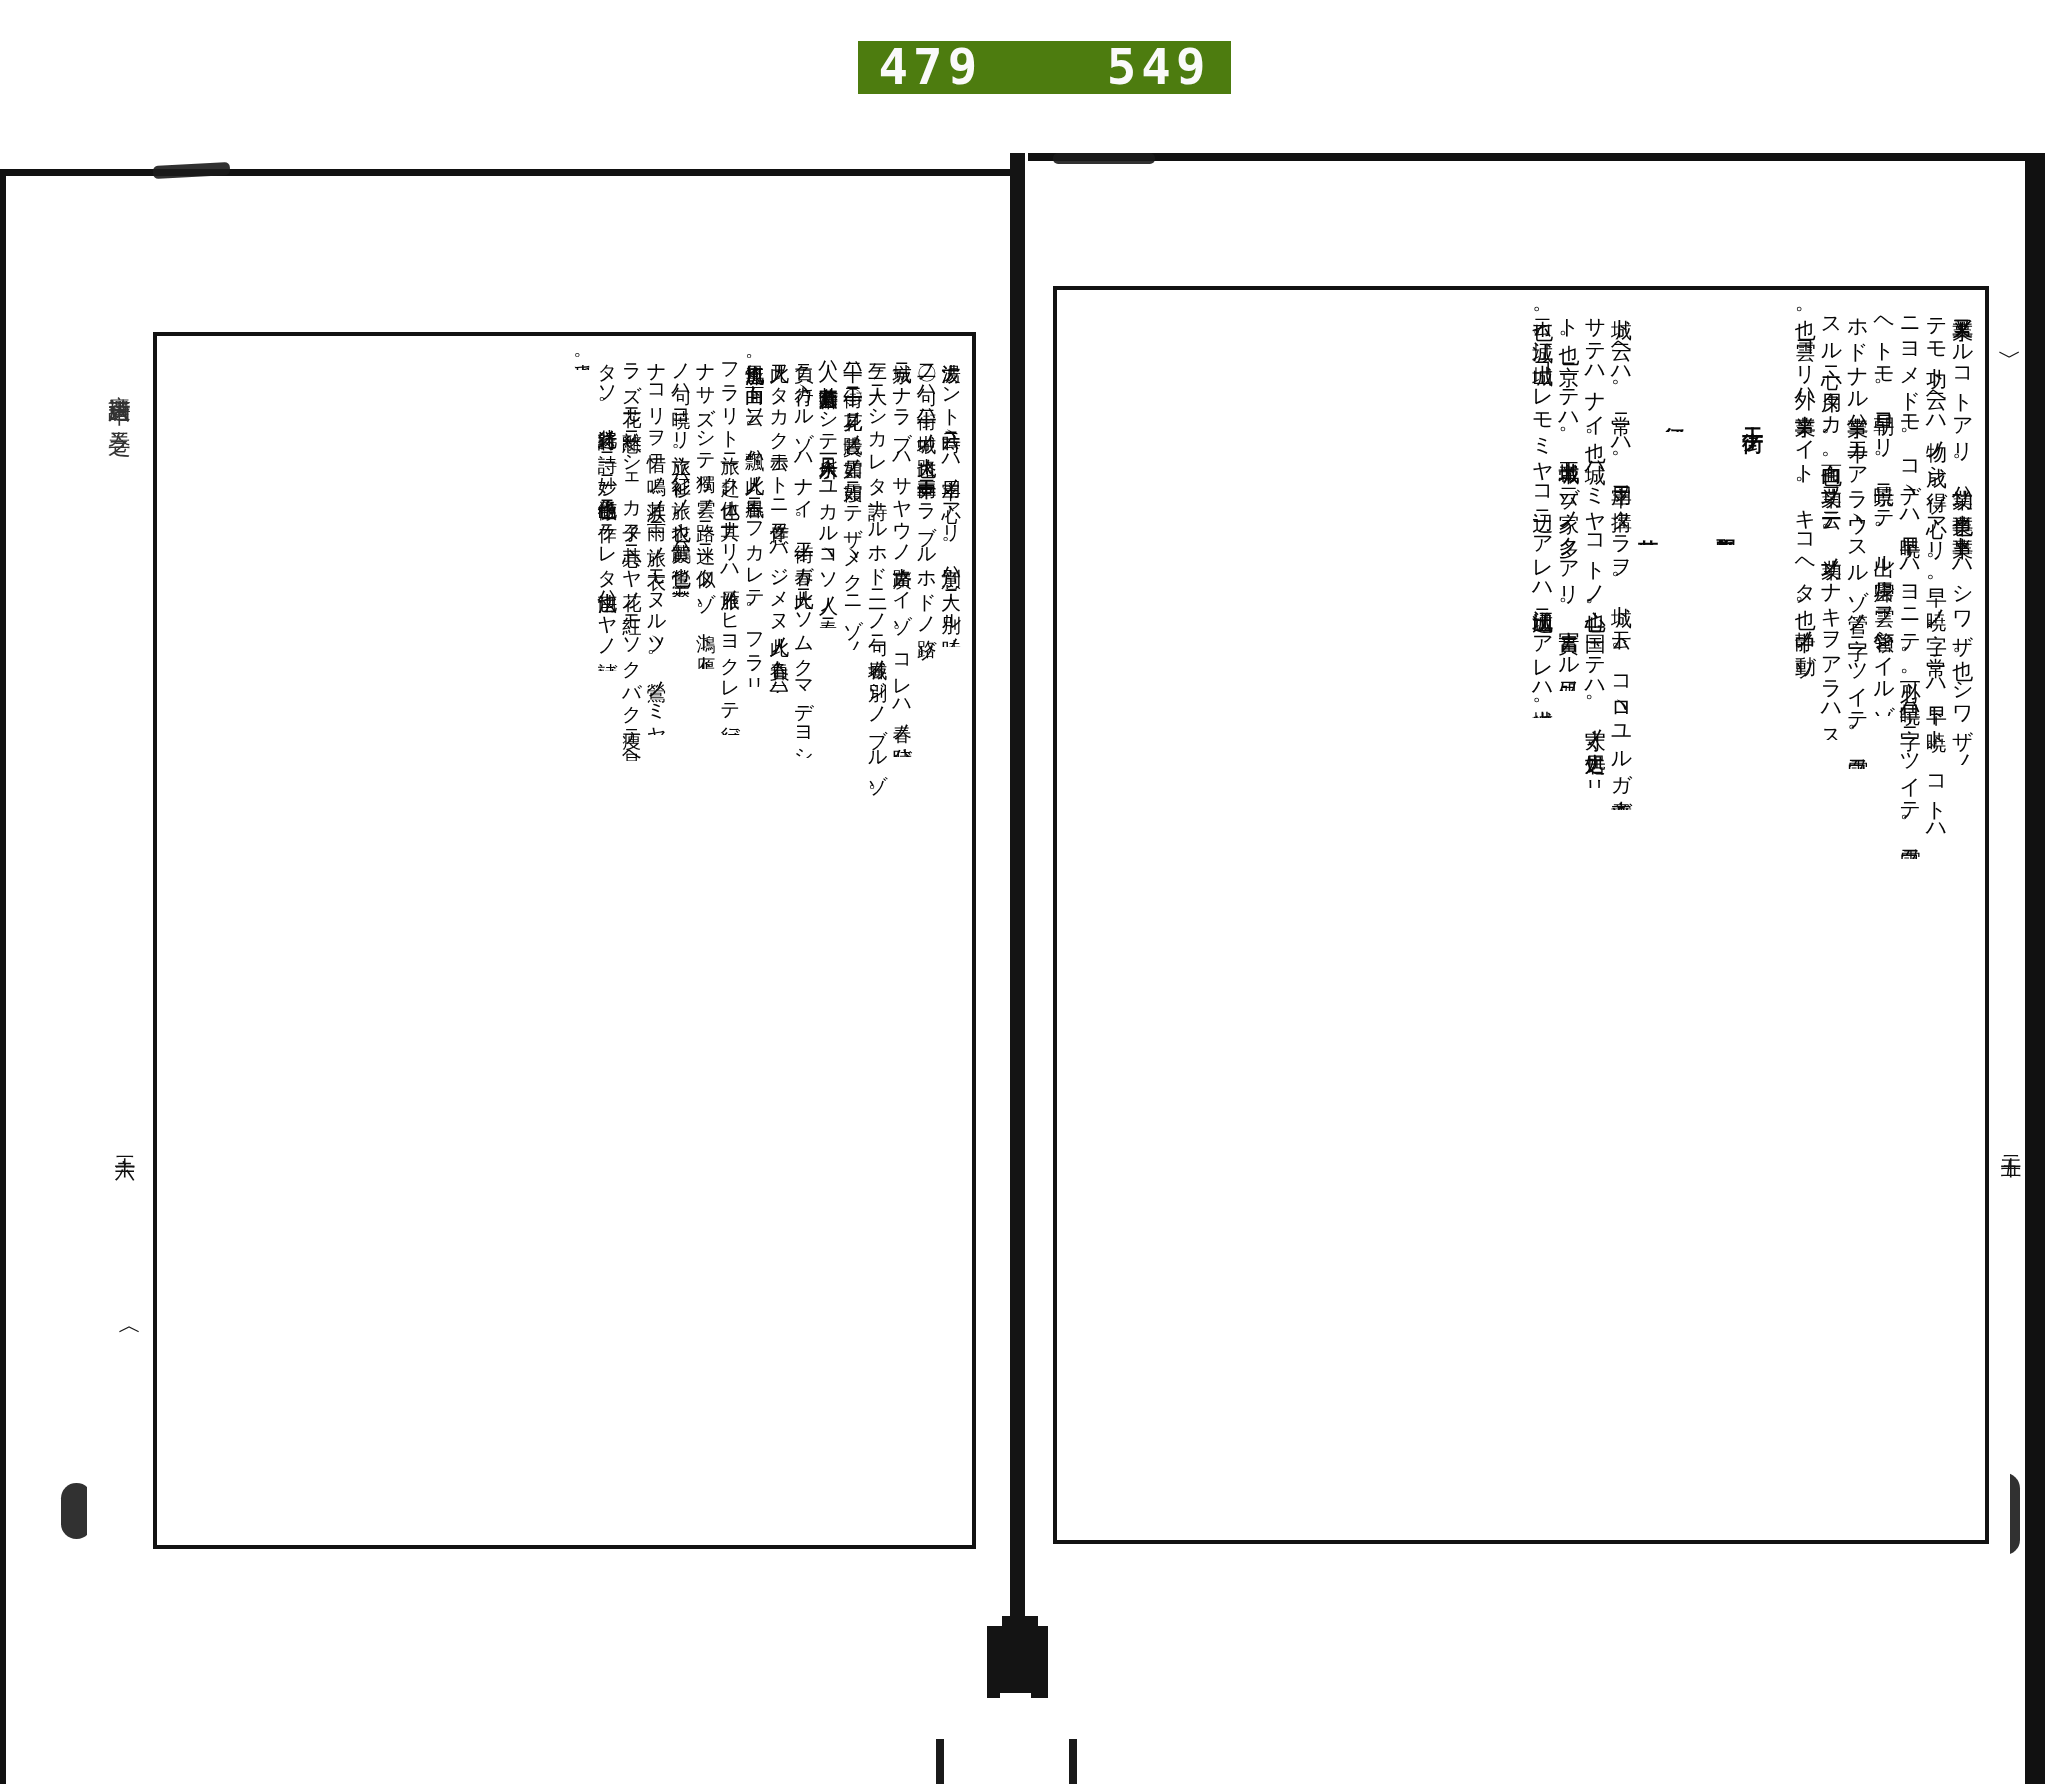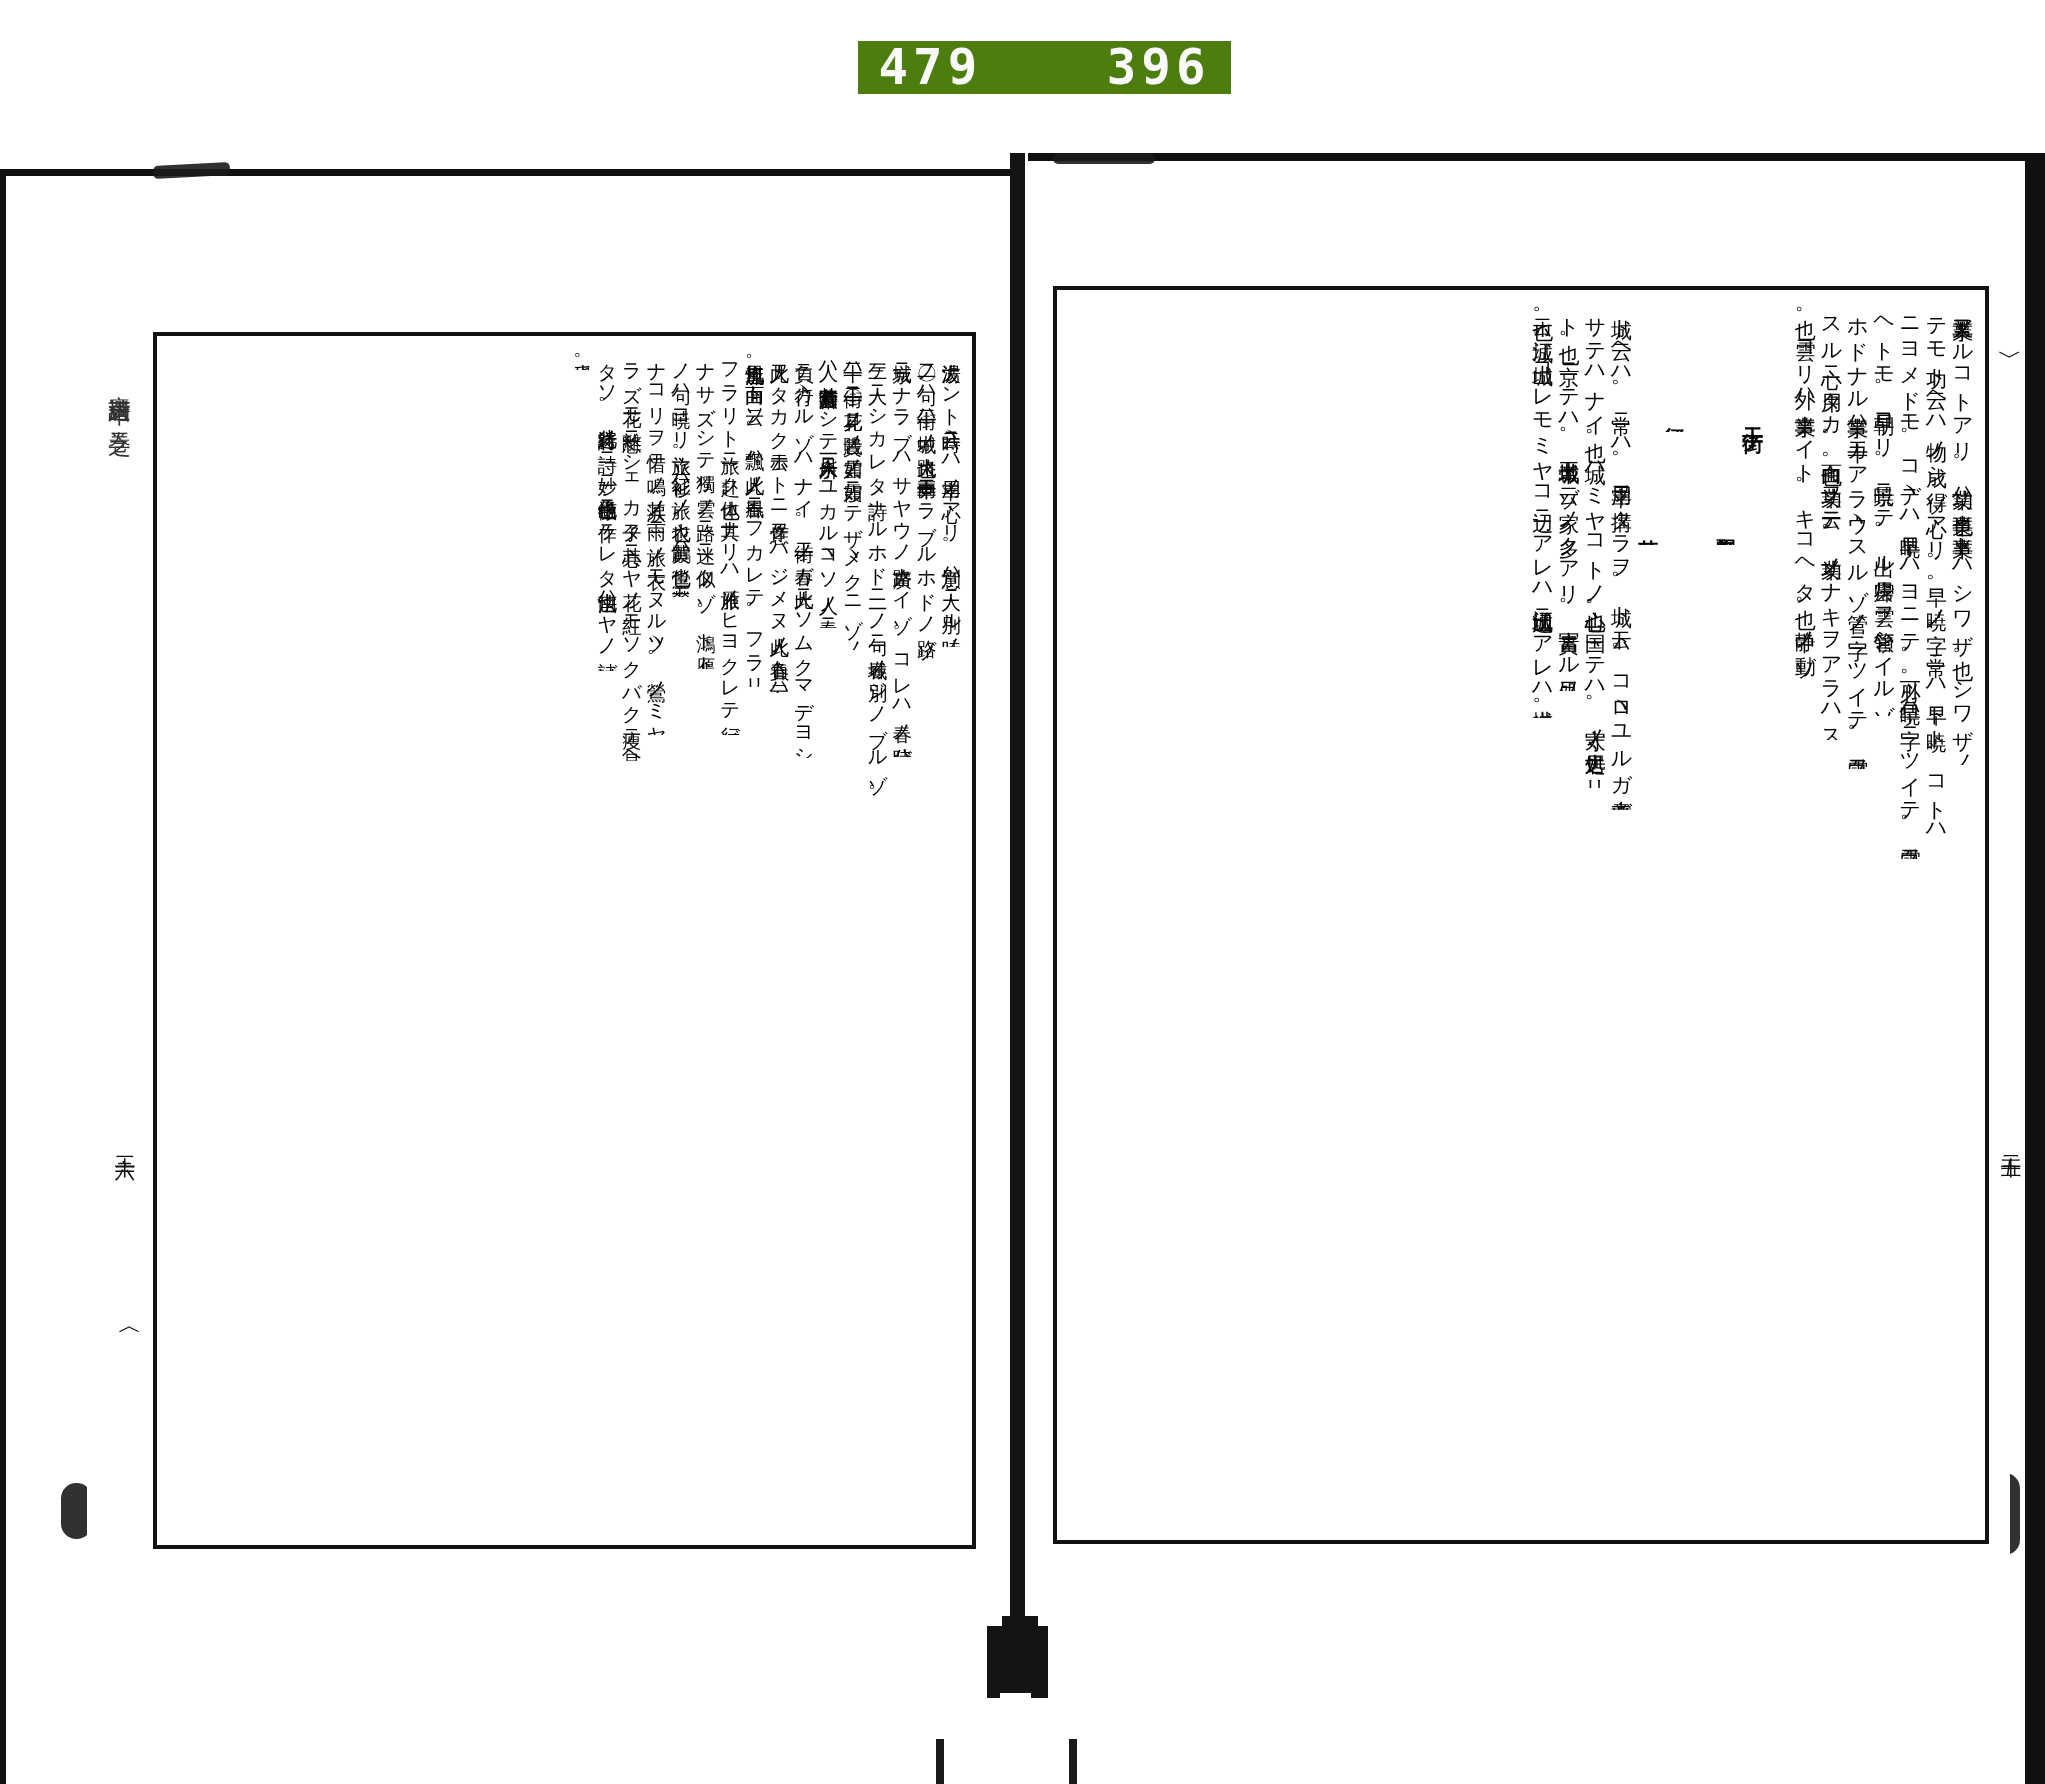--- a/index.html
+++ b/index.html
@@ -197,21 +197,21 @@
   #blot-4 { left: 61px; top: 1483px; width: 31px; height: 56px; border-radius: 15.3px; }
   #blot-5 { left: 1984px; top: 1473px; width: 36px; height: 82px; border-radius: 15.3px; }
   #blot-6 { left: 128px; top: 1539px; width: 61px; height: 15.3px; border-radius: 6.1px; }
   #blot-7 { left: 951px; top: 1514px; width: 20.5px; height: 92px; border-radius: 9.2px; }
 </style>
 </head>
 <body>
 
 <div id="frame-counter">
   <span class="counter-digits">479</span>
-  <span class="counter-digits">396</span>
+  <span class="counter-digits">549</span>
 </div>
 
 <div class="film-edge" id="edge-top-left"></div>
 <div class="film-edge" id="edge-top-right"></div>
 <div class="film-edge" id="edge-left-band"></div>
 <div class="film-edge" id="edge-right-band"></div>
 <div id="gutter-bar"></div>
 <div id="gutter-foot"></div>
 <div id="gutter-stub"></div>
 <div id="foot-mark-a"></div>

